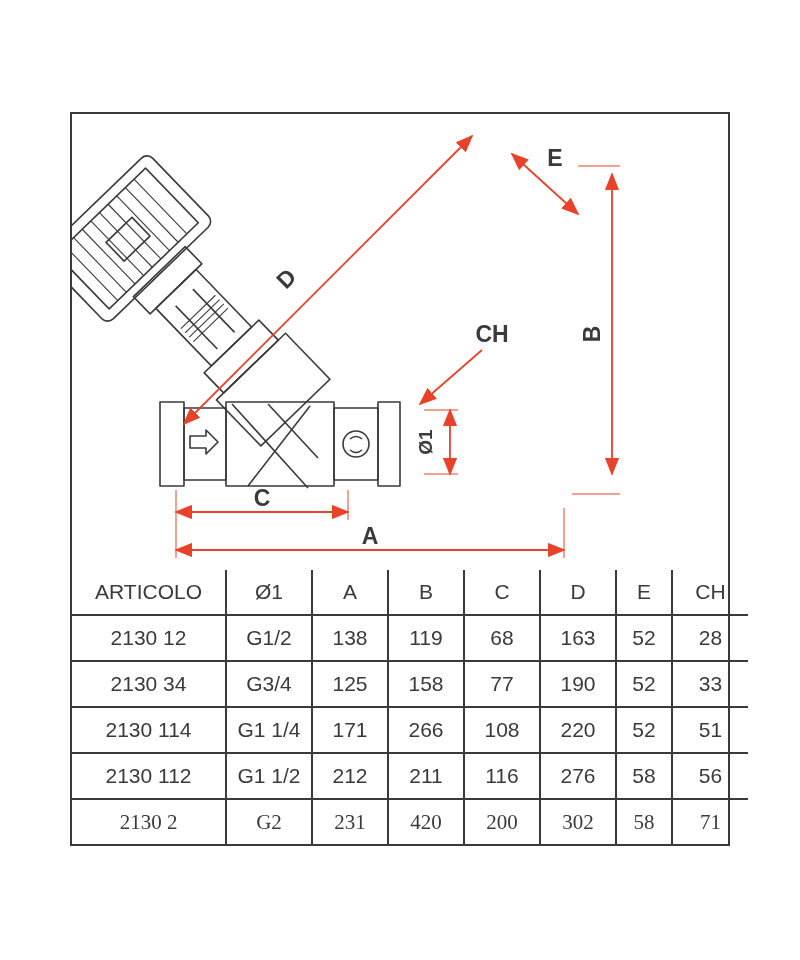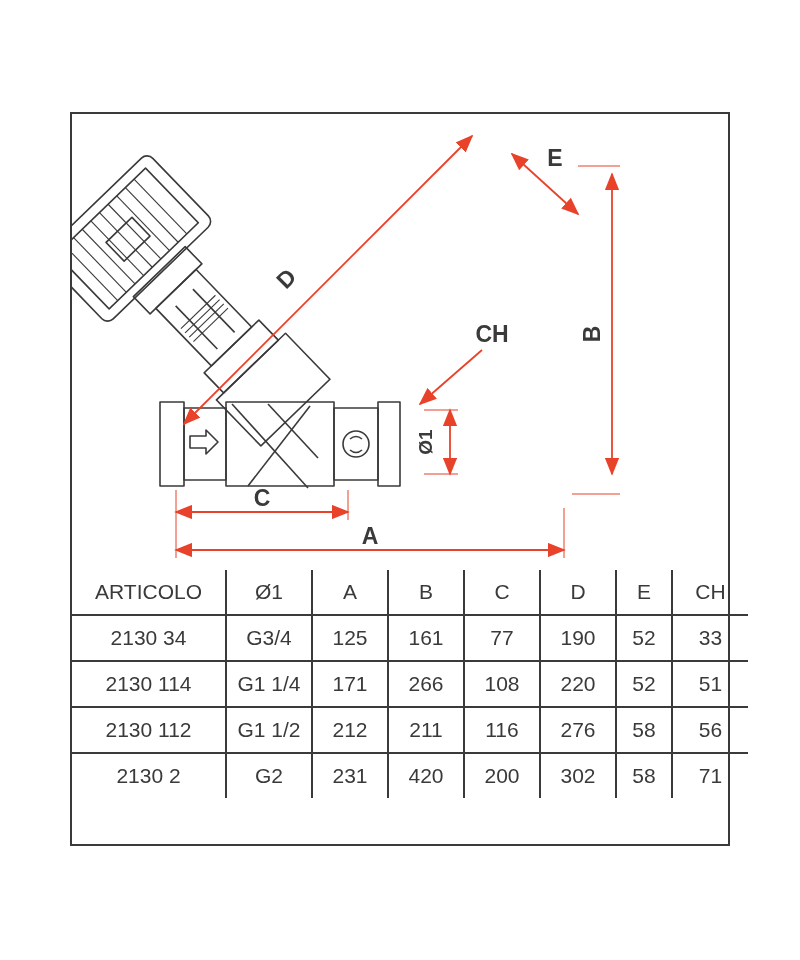--- a/index.html
+++ b/index.html
@@ -60,20 +60,21 @@
   .spec-table tr:first-child th:first-child,
   .spec-table td:first-child {
     border-left: none;
   }
   .spec-table tr:first-child th:last-child,
   .spec-table td:last-child {
     border-right: none;
   }
   .spec-table tr:last-child td {
     border-bottom: none;
+    font-family: Liberation Serif, serif;
   }
   .spec-table tr:first-child th {
     border-top: none;
   }
   .col-art { width: 154px; }
   .col-d1  { width: 86px; }
   .col-a   { width: 76px; }
   .col-b   { width: 76px; }
   .col-c   { width: 76px; }
   .col-d   { width: 76px; }
@@ -201,24 +202,34 @@
         <th>A</th>
         <th>B</th>
         <th>C</th>
         <th>D</th>
         <th>E</th>
         <th>CH</th>
       </tr>
     </thead>
     <tbody>
       <tr>
+        <td>2130 12</td>
+        <td>G1/2</td>
+        <td>138</td>
+        <td>119</td>
+        <td>68</td>
+        <td>163</td>
+        <td>52</td>
+        <td>28</td>
+      </tr>
+      <tr>
         <td>2130 34</td>
         <td>G3/4</td>
         <td>125</td>
-        <td>161</td>
+        <td>158</td>
         <td>77</td>
         <td>190</td>
         <td>52</td>
         <td>33</td>
       </tr>
       <tr>
         <td>2130 114</td>
         <td>G1 1/4</td>
         <td>171</td>
         <td>266</td>

